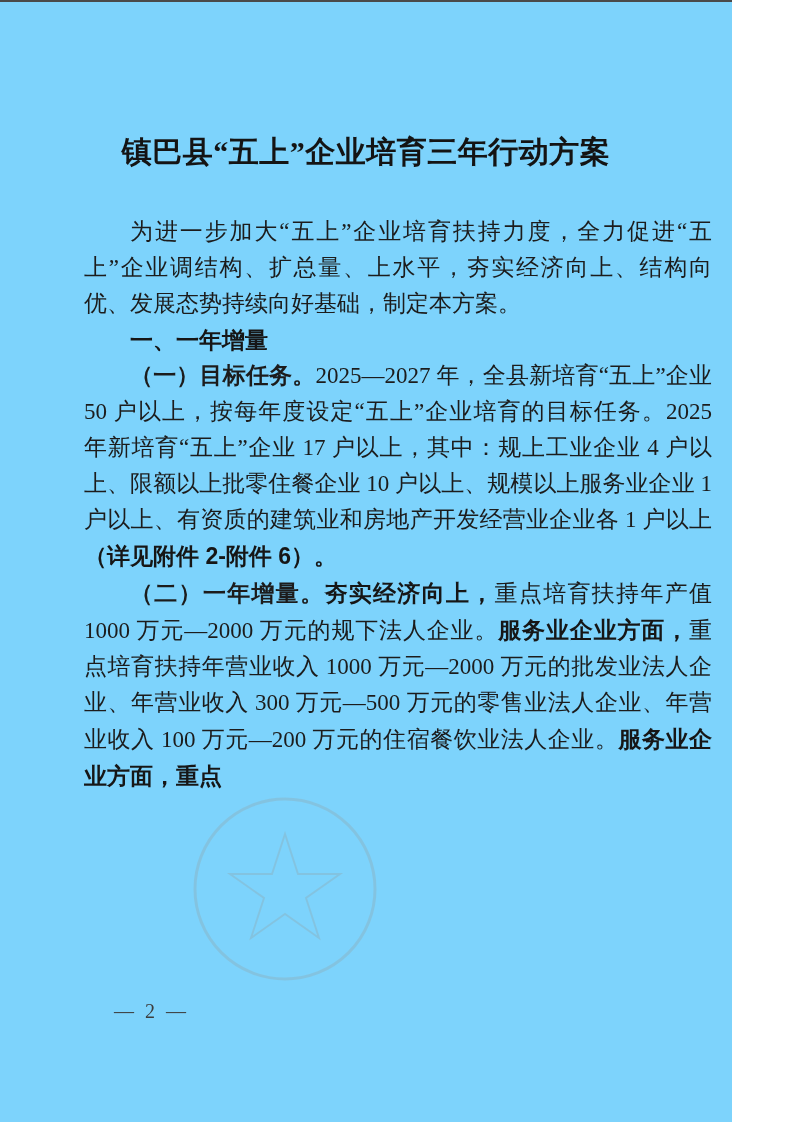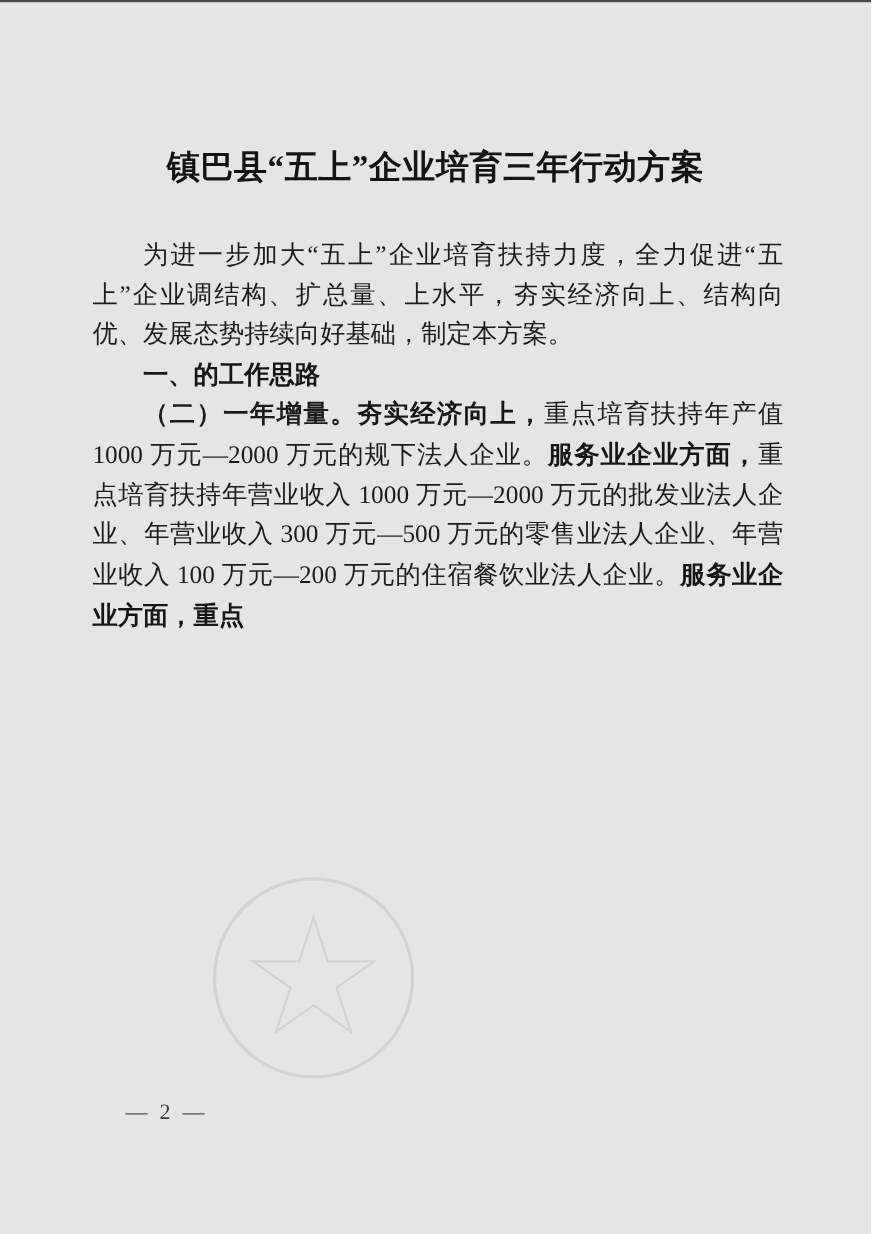--- a/index.html
+++ b/index.html
@@ -2,23 +2,23 @@
 <html><head>
 <meta charset="utf-8">
 <style>
   html, body {
     margin: 0;
     padding: 0;
     background: #ffffff;
   }
   .page {
     position: relative;
-    width: 792px;
+    width: 732px;
     height: 1122px;
-    background: #e5e5e5;
+    background: #7dd3fc;
     overflow: hidden;
     font-family: "Liberation Serif", serif;
     color: #1c1c1c;
     box-sizing: border-box;
   }
   .scan-edge-line {
     position: absolute;
     top: 0;
     left: 0;
     width: 100%;
@@ -88,21 +88,22 @@
 </head>
 <body>
 
 <div class="page">
   <div class="scan-edge-line"></div>
 
   <h1 class="doc-title">镇巴县“五上”企业培育三年行动方案</h1>
 
   <div class="content">
       <p class="block paragraph"><span class="seg-normal">为进一步加大“五上”企业培育扶持力度，全力促进“五上”企业调结构、扩总量、上水平，夯实经济向上、结构向优、发展态势持续向好基础，制定本方案。</span></p>
-      <p class="block heading"><span class="seg-hei-bold">一、的工作思路</span></p>
+      <p class="block heading"><span class="seg-hei-bold">一、一年增量</span></p>
+      <p class="block paragraph"><span class="seg-kai-bold">（一）目标任务。</span><span class="seg-normal">2025—2027 年，全县新培育“五上”企业 50 户以上，按每年度设定“五上”企业培育的目标任务。2025 年新培育“五上”企业 17 户以上，其中：规上工业企业 4 户以上、限额以上批零住餐企业 10 户以上、规模以上服务业企业 1 户以上、有资质的建筑业和房地产开发经营业企业各 1 户以上</span><span class="seg-hei-bold">（详见附件 2-附件 6）。</span></p>
       <p class="block paragraph"><span class="seg-kai-bold">（二）一年增量。</span><span class="seg-hei-bold">夯实经济向上，</span><span class="seg-normal">重点培育扶持年产值 1000 万元—2000 万元的规下法人企业。</span><span class="seg-hei-bold">服务业企业方面，</span><span class="seg-normal">重点培育扶持年营业收入 1000 万元—2000 万元的批发业法人企业、年营业收入 300 万元—500 万元的零售业法人企业、年营业收入 100 万元—200 万元的住宿餐饮业法人企业。</span><span class="seg-hei-bold">服务业企业方面，重点</span></p>
     </div>
 
   <svg class="seal-watermark" viewBox="0 0 186 186" xmlns="http://www.w3.org/2000/svg">
     <circle cx="93" cy="93" r="90" fill="none" stroke="#9a8f82" stroke-width="3"></circle>
     <polygon points="93,38 106,78 148,78 114,102 127,142 93,118 59,142 72,102 38,78 80,78" fill="none" stroke="#9a8f82" stroke-width="2"></polygon>
   </svg>
 
   <div class="page-number">— 2 —</div>
 </div>

